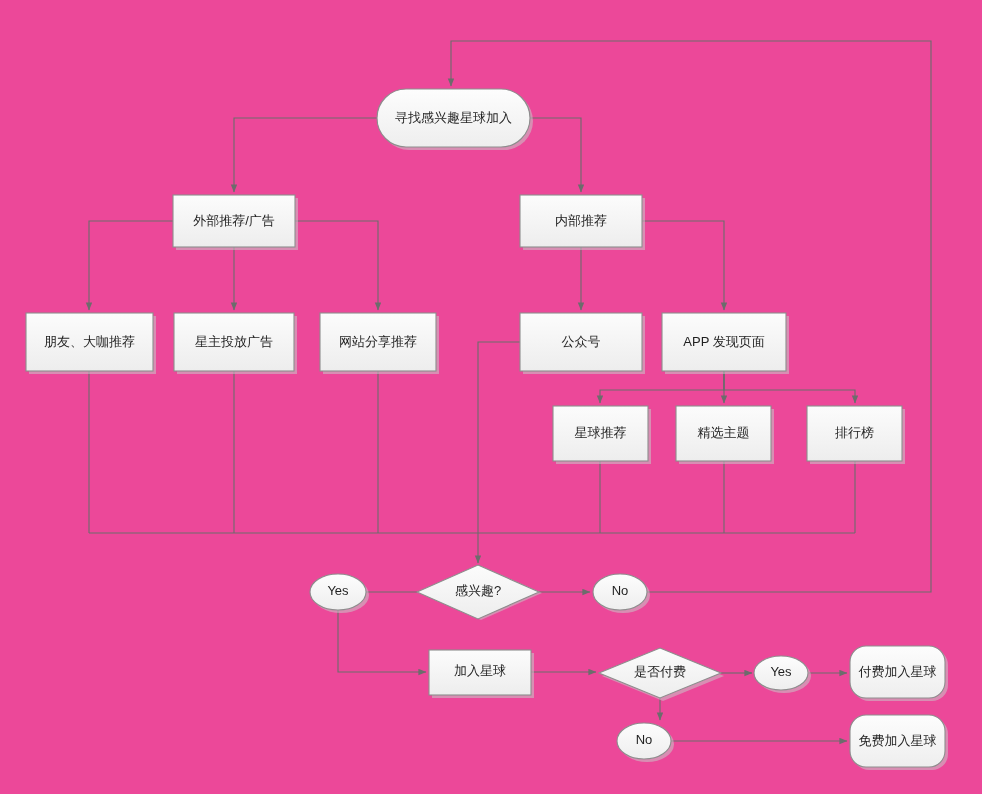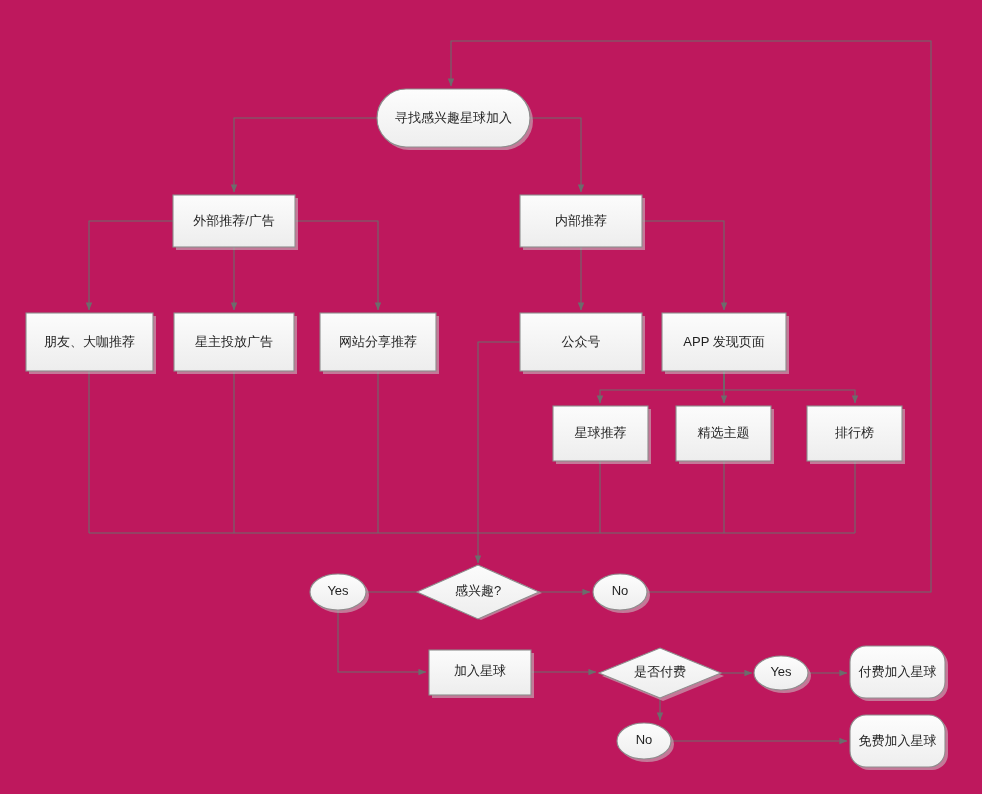--- a/index.html
+++ b/index.html
@@ -10,21 +10,21 @@
   body {
     width: 982px;
     height: 794px;
     font-family: "Liberation Sans", "DejaVu Sans", sans-serif;
     overflow: hidden;
   }
   #canvas {
     position: relative;
     width: 982px;
     height: 794px;
-    background: #be185d;
+    background: #ec4899;
   }
   svg#flow {
     position: absolute;
     top: 0;
     left: 0;
     width: 982px;
     height: 794px;
   }
   .node-label {
     font-family: "Liberation Sans", "DejaVu Sans", sans-serif;

